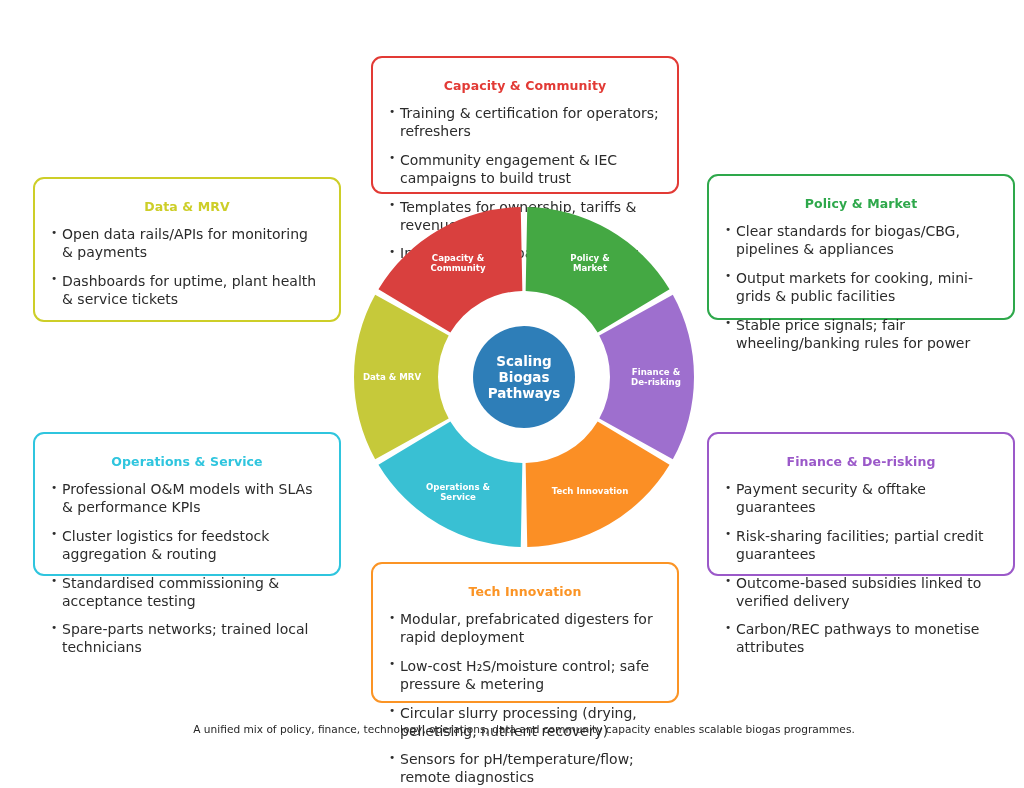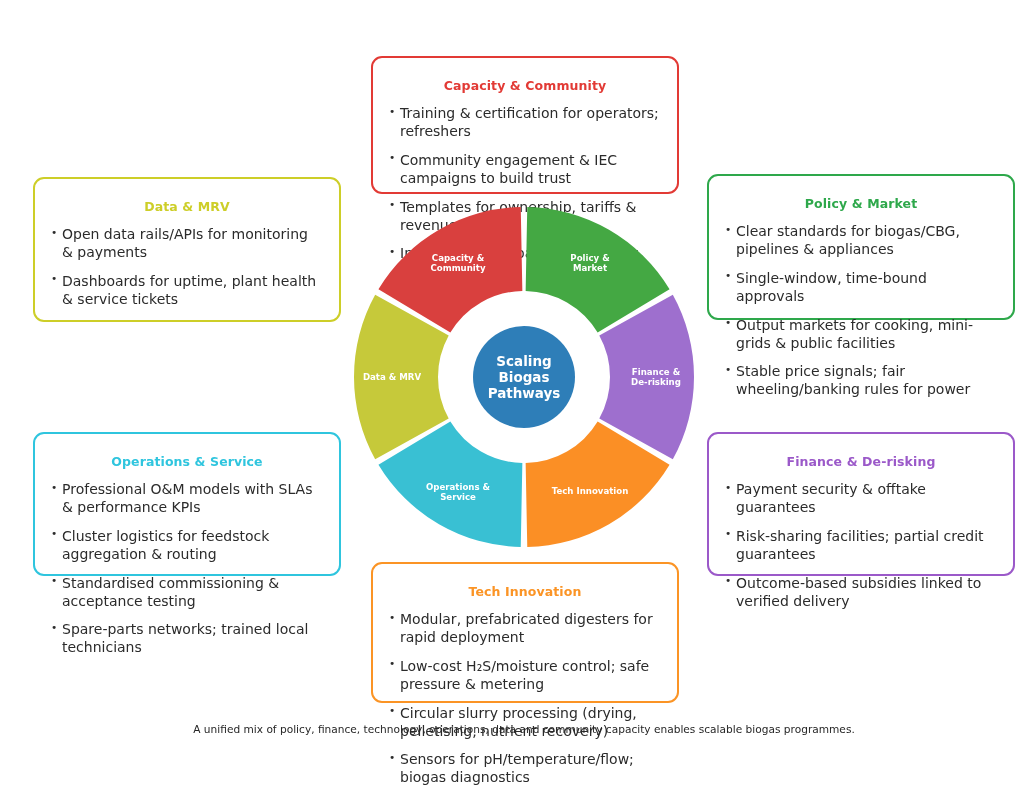--- a/index.html
+++ b/index.html
@@ -120,21 +120,20 @@
     <ul>
       <li>Open data rails/APIs for monitoring &amp; payments</li>
       <li>Dashboards for uptime, plant health &amp; service tickets</li>
     </ul>
   </div>
 
   <div class="card" id="card-policy" style="border-color: rgb(46, 168, 75);">
     <div class="card-title" style="color: rgb(46, 168, 75);">Policy &amp; Market</div>
     <ul>
       <li>Clear standards for biogas/CBG, pipelines &amp; appliances</li>
-      <li>Single-window, time-bound approvals</li>
       <li>Output markets for cooking, mini-grids &amp; public facilities</li>
       <li>Stable price signals; fair wheeling/banking rules for power</li>
     </ul>
   </div>
 
   <div class="card" id="card-operations" style="border-color: rgb(47, 197, 222);">
     <div class="card-title" style="color: rgb(47, 197, 222);">Operations &amp; Service</div>
     <ul>
       <li>Professional O&amp;M models with SLAs &amp; performance KPIs</li>
       <li>Cluster logistics for feedstock aggregation &amp; routing</li>
@@ -142,30 +141,31 @@
       <li>Spare-parts networks; trained local technicians</li>
     </ul>
   </div>
 
   <div class="card" id="card-finance" style="border-color: rgb(155, 89, 201);">
     <div class="card-title" style="color: rgb(155, 89, 201);">Finance &amp; De-risking</div>
     <ul>
       <li>Payment security &amp; offtake guarantees</li>
       <li>Risk-sharing facilities; partial credit guarantees</li>
       <li>Outcome-based subsidies linked to verified delivery</li>
+      <li>Carbon/REC pathways to monetise attributes</li>
     </ul>
   </div>
 
   <div class="card" id="card-tech" style="border-color: rgb(251, 148, 37);">
     <div class="card-title" style="color: rgb(251, 148, 37);">Tech Innovation</div>
     <ul>
       <li>Modular, prefabricated digesters for rapid deployment</li>
       <li>Low-cost H₂S/moisture control; safe pressure &amp; metering</li>
       <li>Circular slurry processing (drying, pelletising, nutrient recovery)</li>
-      <li>Sensors for pH/temperature/flow; biogas diagnostics</li>
+      <li>Sensors for pH/temperature/flow; remote diagnostics</li>
     </ul>
   </div>
 
   <div id="wheel">
     <svg width="362" height="362" viewBox="0 0 362 362">
       <g id="segments">
           <path d="M 184.26356520794724 11.031328939320474 A 170 170 0 0 1 326.5654043820558 93.18933409267089 L 254.63896927562823 136.5781337174688 A 86 86 0 0 0 182.65098004637332 95.01584875753859 Z" fill="#44A843"></path>
           <text class="seg-label" x="247" y="66.68464670045411" text-anchor="middle"><tspan x="247" dy="-1.7999999999999998">Policy &amp;</tspan><tspan x="247" dy="10.2">Market</tspan></text>
           <path d="M 329.828969590003 98.8419948466496 A 170 170 0 0 1 329.828969590003 263.1580051533504 L 256.2899493220015 222.5622849599302 A 86 86 0 0 0 256.2899493220015 139.4377150400698 Z" fill="#9E6FCE"></path>
           <text class="seg-label" x="313" y="181" text-anchor="middle"><tspan x="313" dy="-1.7999999999999998">Finance &amp;</tspan><tspan x="313" dy="10.2">De-risking</tspan></text>

